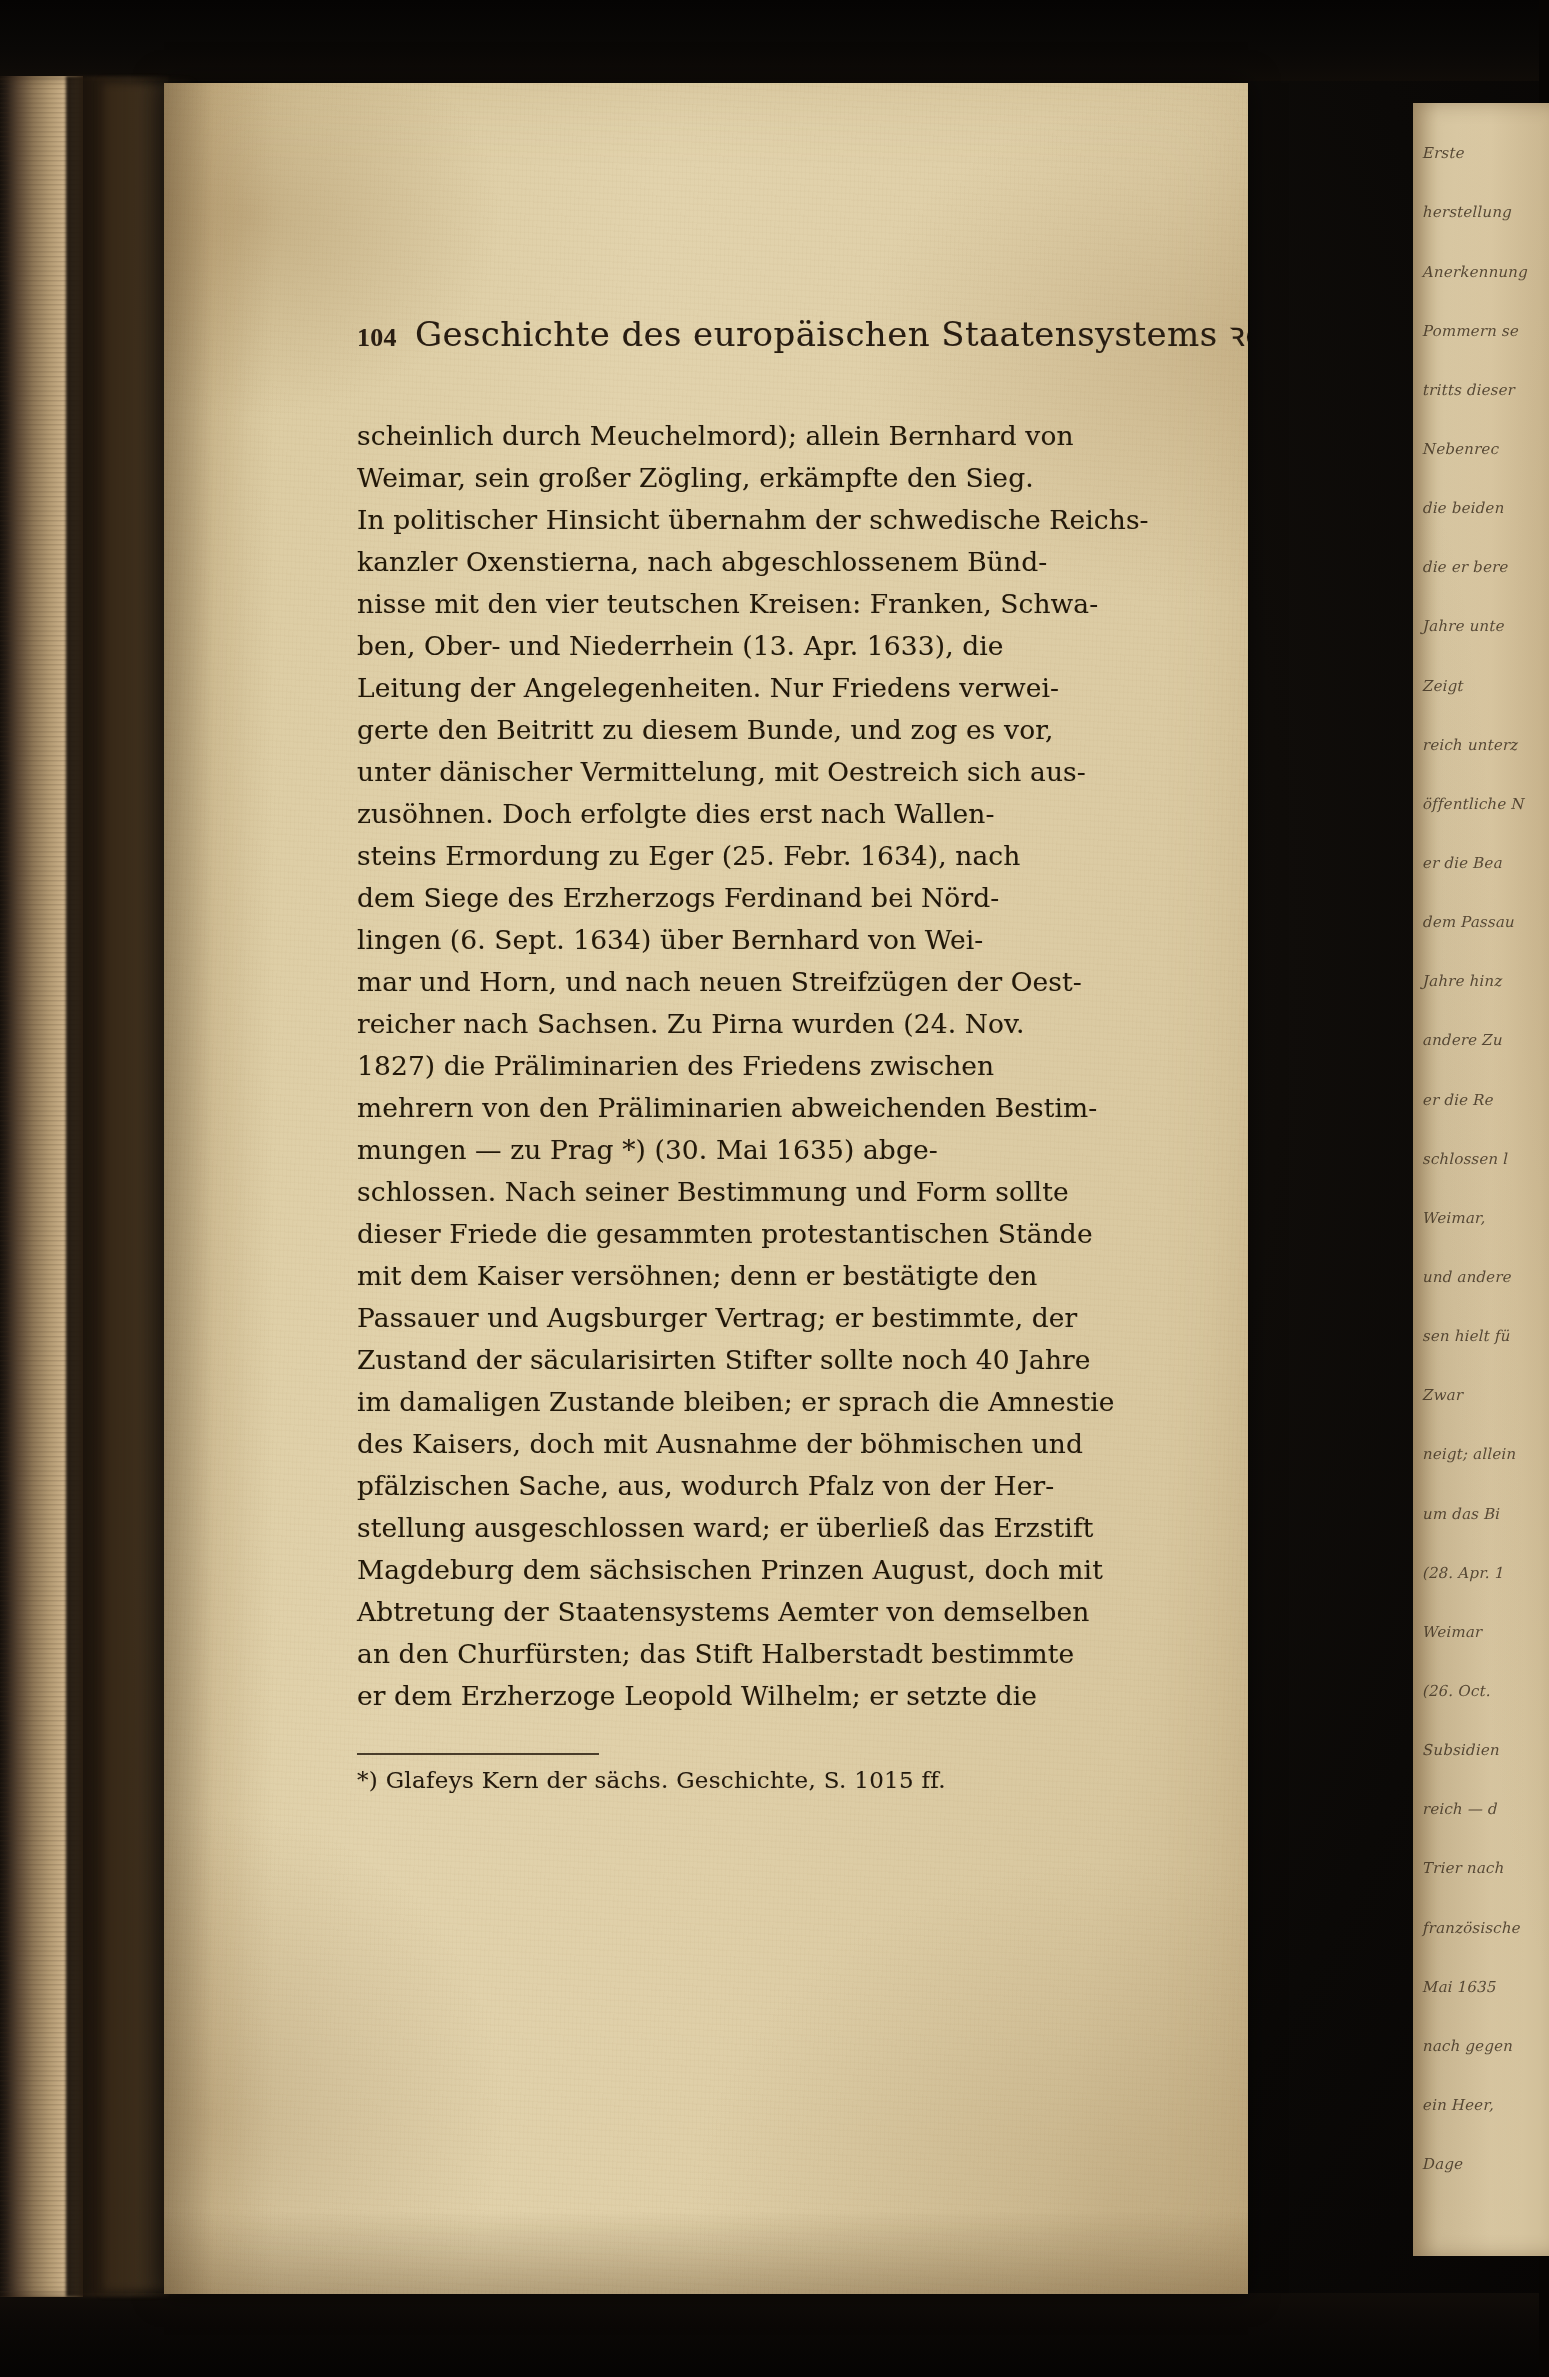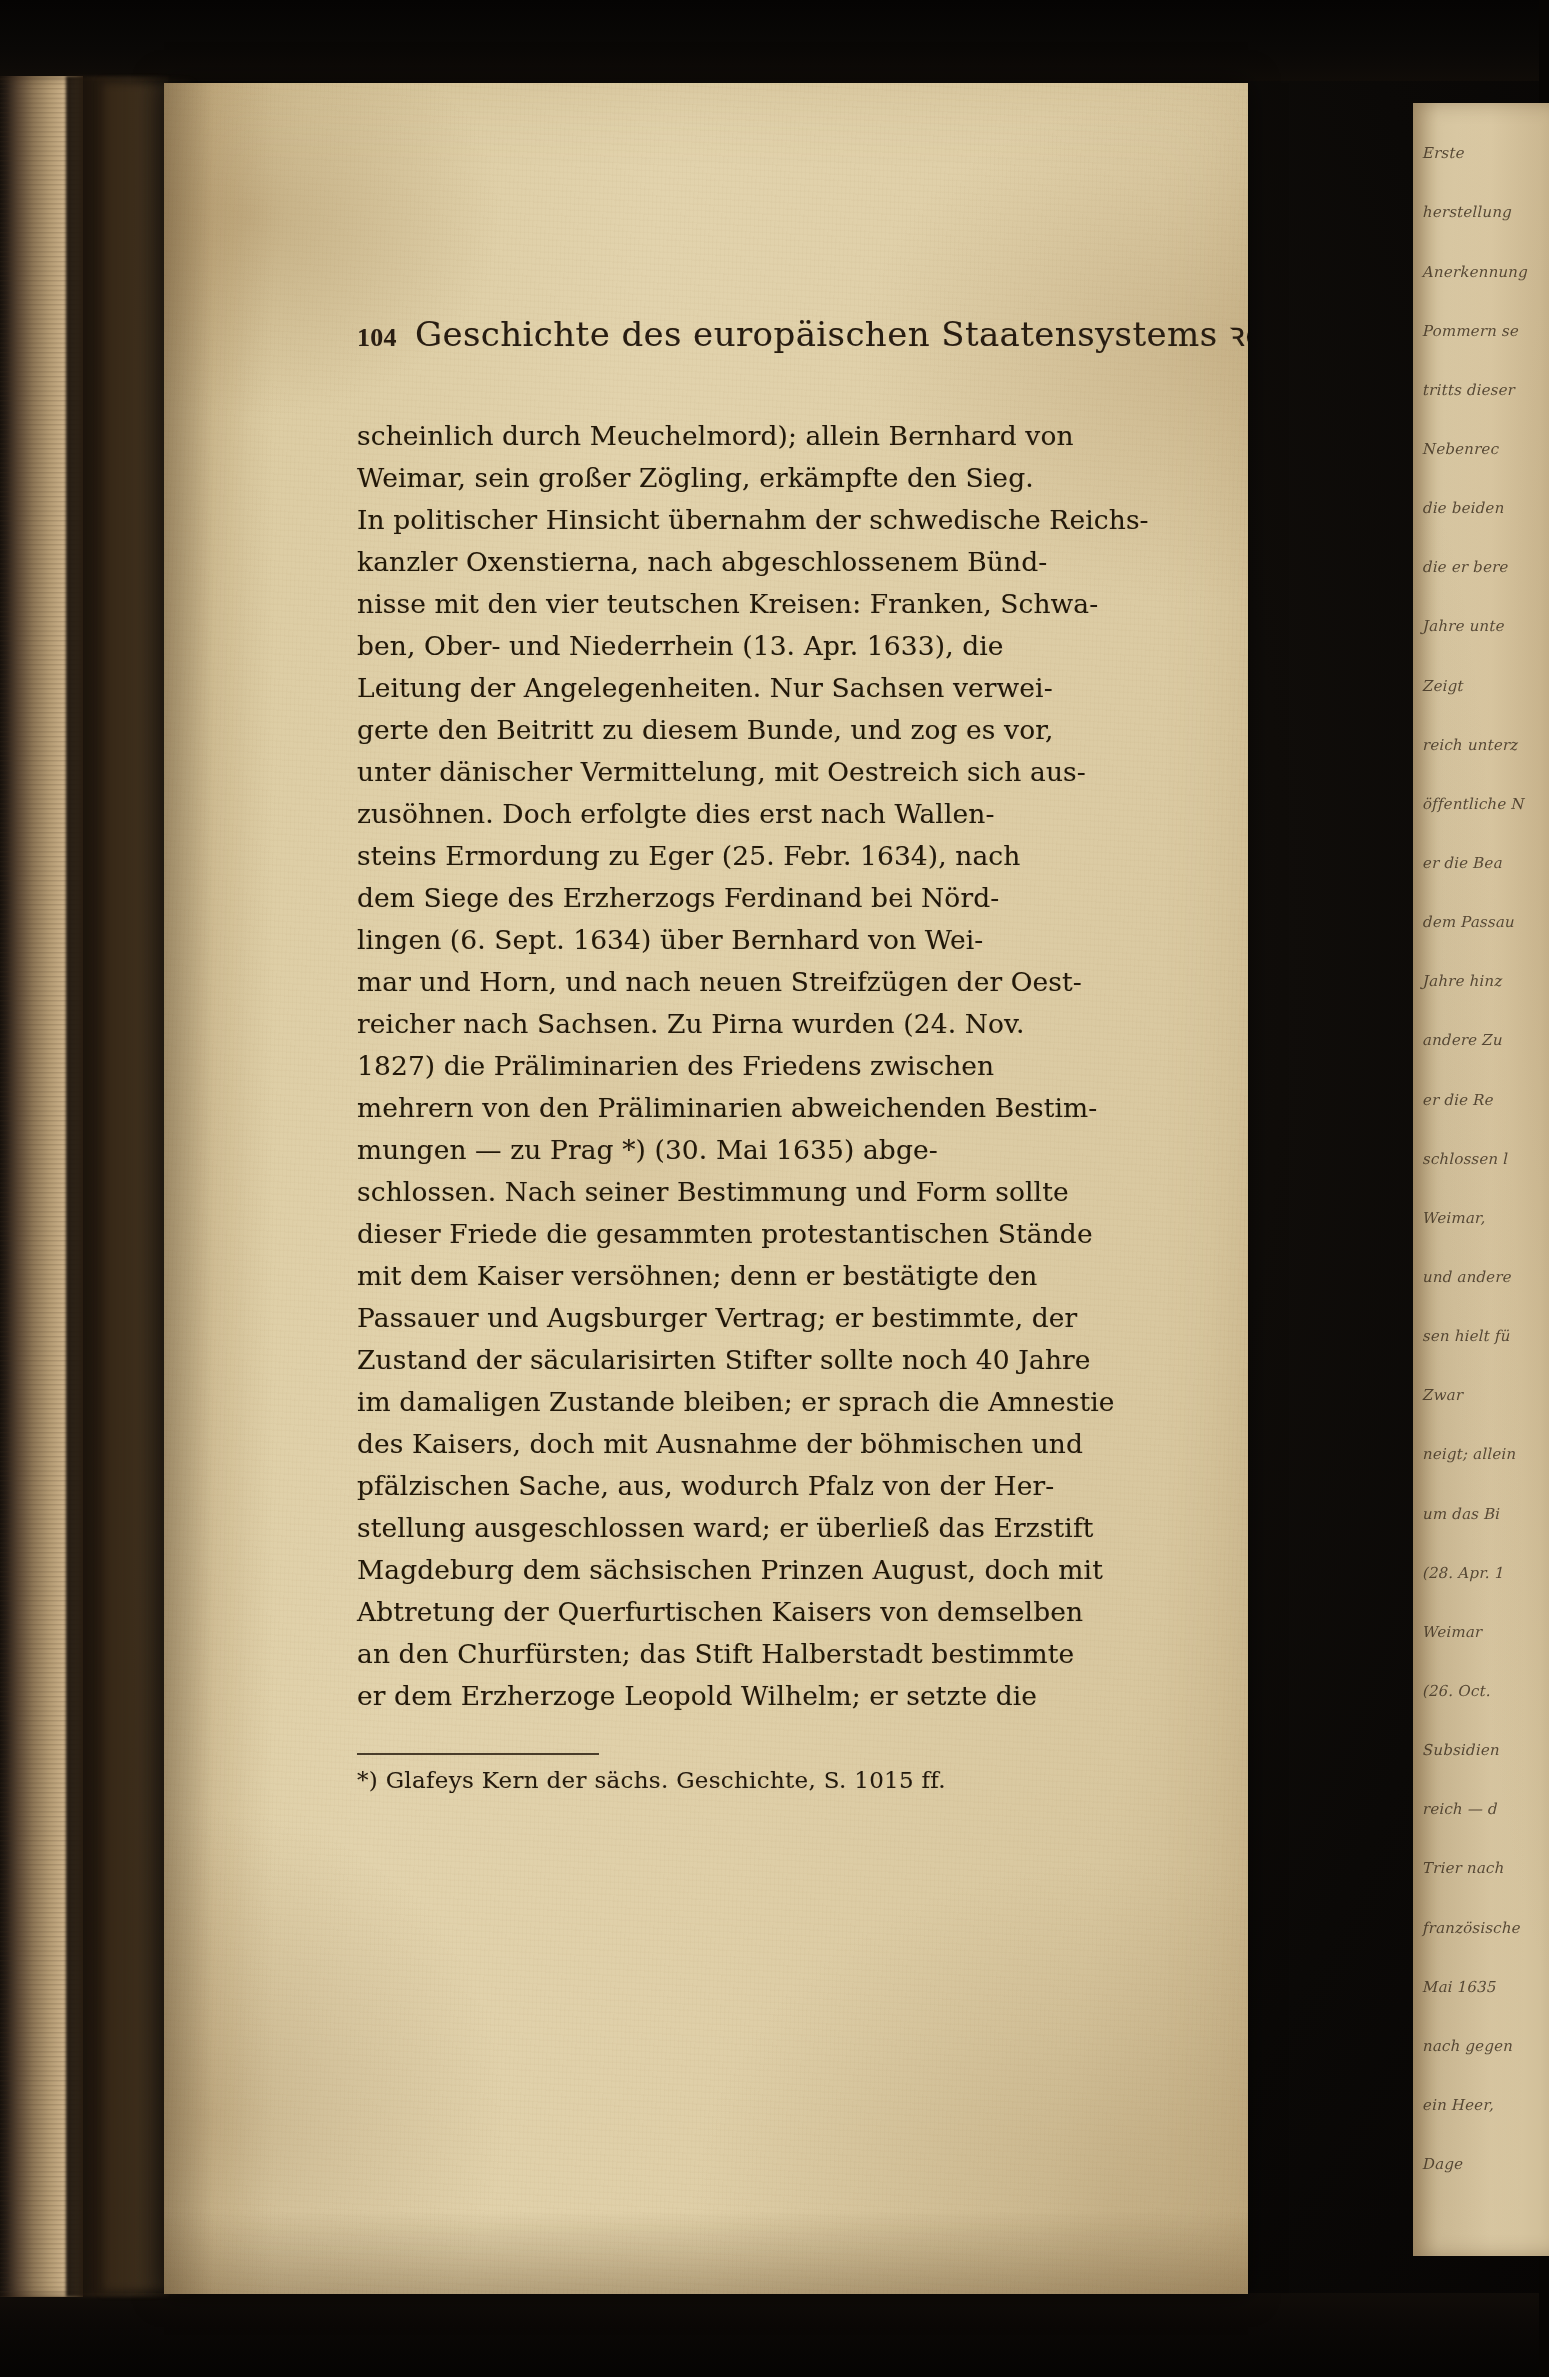--- a/index.html
+++ b/index.html
@@ -303,21 +303,21 @@
       </div>
 
       <div class="body-text">
         <p id="body-para">
             <span class="ln">scheinlich durch Meuchelmord); allein Bernhard von</span>
             <span class="ln">Weimar, sein großer Zögling, erkämpfte den Sieg.</span>
             <span class="ln">In politischer Hinsicht übernahm der schwedische Reichs-</span>
             <span class="ln">kanzler Oxenstierna, nach abgeschlossenem Bünd-</span>
             <span class="ln">nisse mit den vier teutschen Kreisen: Franken, Schwa-</span>
             <span class="ln">ben, Ober- und Niederrhein (13. Apr. 1633), die</span>
-            <span class="ln">Leitung der Angelegenheiten.  Nur Sachsen verwei-</span>
+            <span class="ln">Leitung der Angelegenheiten.  Nur Friedens verwei-</span>
             <span class="ln">gerte den Beitritt zu diesem Bunde, und zog es vor,</span>
             <span class="ln">unter dänischer Vermittelung, mit Oestreich sich aus-</span>
             <span class="ln">zusöhnen.   Doch erfolgte dies erst nach Wallen-</span>
             <span class="ln">steins Ermordung zu Eger (25. Febr. 1634), nach</span>
             <span class="ln">dem Siege des Erzherzogs Ferdinand bei Nörd-</span>
             <span class="ln">lingen (6. Sept. 1634) über Bernhard von Wei-</span>
             <span class="ln">mar und Horn, und nach neuen Streifzügen der Oest-</span>
             <span class="ln">reicher nach Sachsen.  Zu Pirna wurden (24. Nov.</span>
             <span class="ln">1827) die Präliminarien des Friedens zwischen</span>
             <span class="ln">mehrern von den Präliminarien abweichenden Bestim-</span>
@@ -325,21 +325,21 @@
             <span class="ln">schlossen.  Nach seiner Bestimmung und Form sollte</span>
             <span class="ln">dieser Friede die gesammten protestantischen Stände</span>
             <span class="ln">mit dem Kaiser versöhnen; denn er bestätigte den</span>
             <span class="ln">Passauer und Augsburger Vertrag; er bestimmte, der</span>
             <span class="ln">Zustand der säcularisirten Stifter sollte noch 40 Jahre</span>
             <span class="ln">im damaligen Zustande bleiben; er sprach die Amnestie</span>
             <span class="ln">des Kaisers, doch mit Ausnahme der böhmischen und</span>
             <span class="ln">pfälzischen Sache, aus, wodurch Pfalz von der Her-</span>
             <span class="ln">stellung ausgeschlossen ward; er überließ das Erzstift</span>
             <span class="ln">Magdeburg dem sächsischen Prinzen August, doch mit</span>
-            <span class="ln">Abtretung der Querfurtischen Kaisers von demselben</span>
+            <span class="ln">Abtretung der Staatensystems Aemter von demselben</span>
             <span class="ln">an den Churfürsten; das Stift Halberstadt bestimmte</span>
             <span class="ln">er dem Erzherzoge Leopold Wilhelm;  er setzte die</span>
           </p>
       </div>
 
       <div id="rule"></div>
       <div id="footnote">*) Glafeys Kern der sächs. Geschichte, S. 1015 ff.</div>
     </div>
 
     <div id="page-curve-left"></div>

